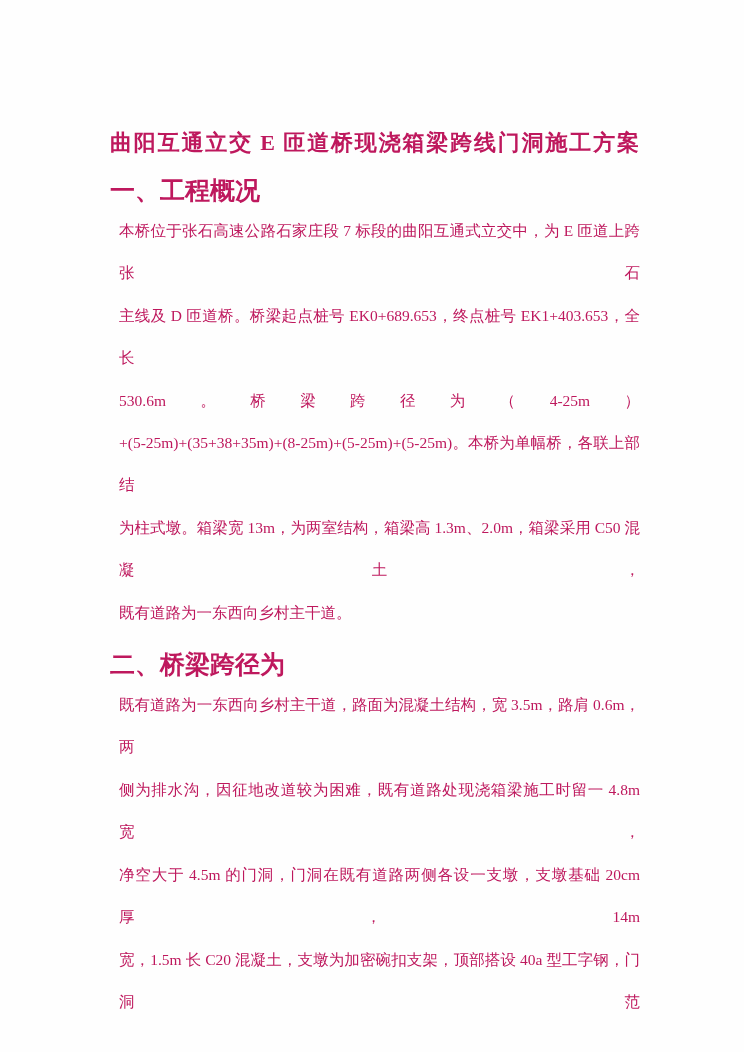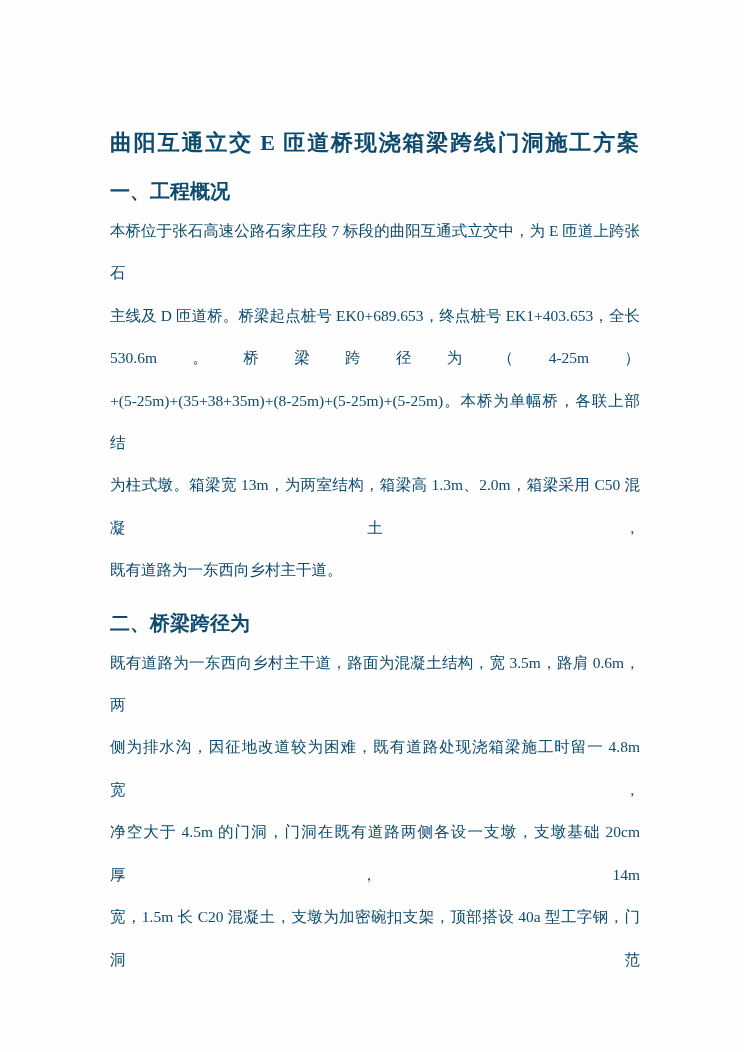--- a/index.html
+++ b/index.html
@@ -7,52 +7,53 @@
     padding: 0;
     background: #ffffff;
   }
   .page {
     position: relative;
     width: 744px;
     height: 1052px;
     background: #fefefe;
     overflow: hidden;
     font-family: "Liberation Serif", "DejaVu Serif", serif;
-    color: #0c4a6e;
+    color: #be185d;
   }
   .content {
     padding: 126px 104px 0 110px;
   }
   .doc-title {
     margin: 0;
     font-size: 22px;
     font-weight: 700;
     line-height: 34px;
     text-align: justify;
     text-align-last: justify;
     text-justify: inter-character;
     letter-spacing: 1px;
   }
   .h-major {
     margin: 14px 0 2px 0;
-    font-size: 20px;
+    font-size: 25px;
     font-weight: 700;
     line-height: 34px;
     text-align: left;
   }
   .para {
     margin: 0;
     font-size: 15.5px;
     line-height: 42.4px;
   }
   .line {
     text-align: justify;
     text-align-last: justify;
     text-justify: inter-character;
     white-space: normal;
+    margin-left: 9px;
   }
   .line-last, .line-natural {
     text-align: left;
     text-align-last: left;
   }
 </style>
 </head>
 <body>
 
 <div class="page">

